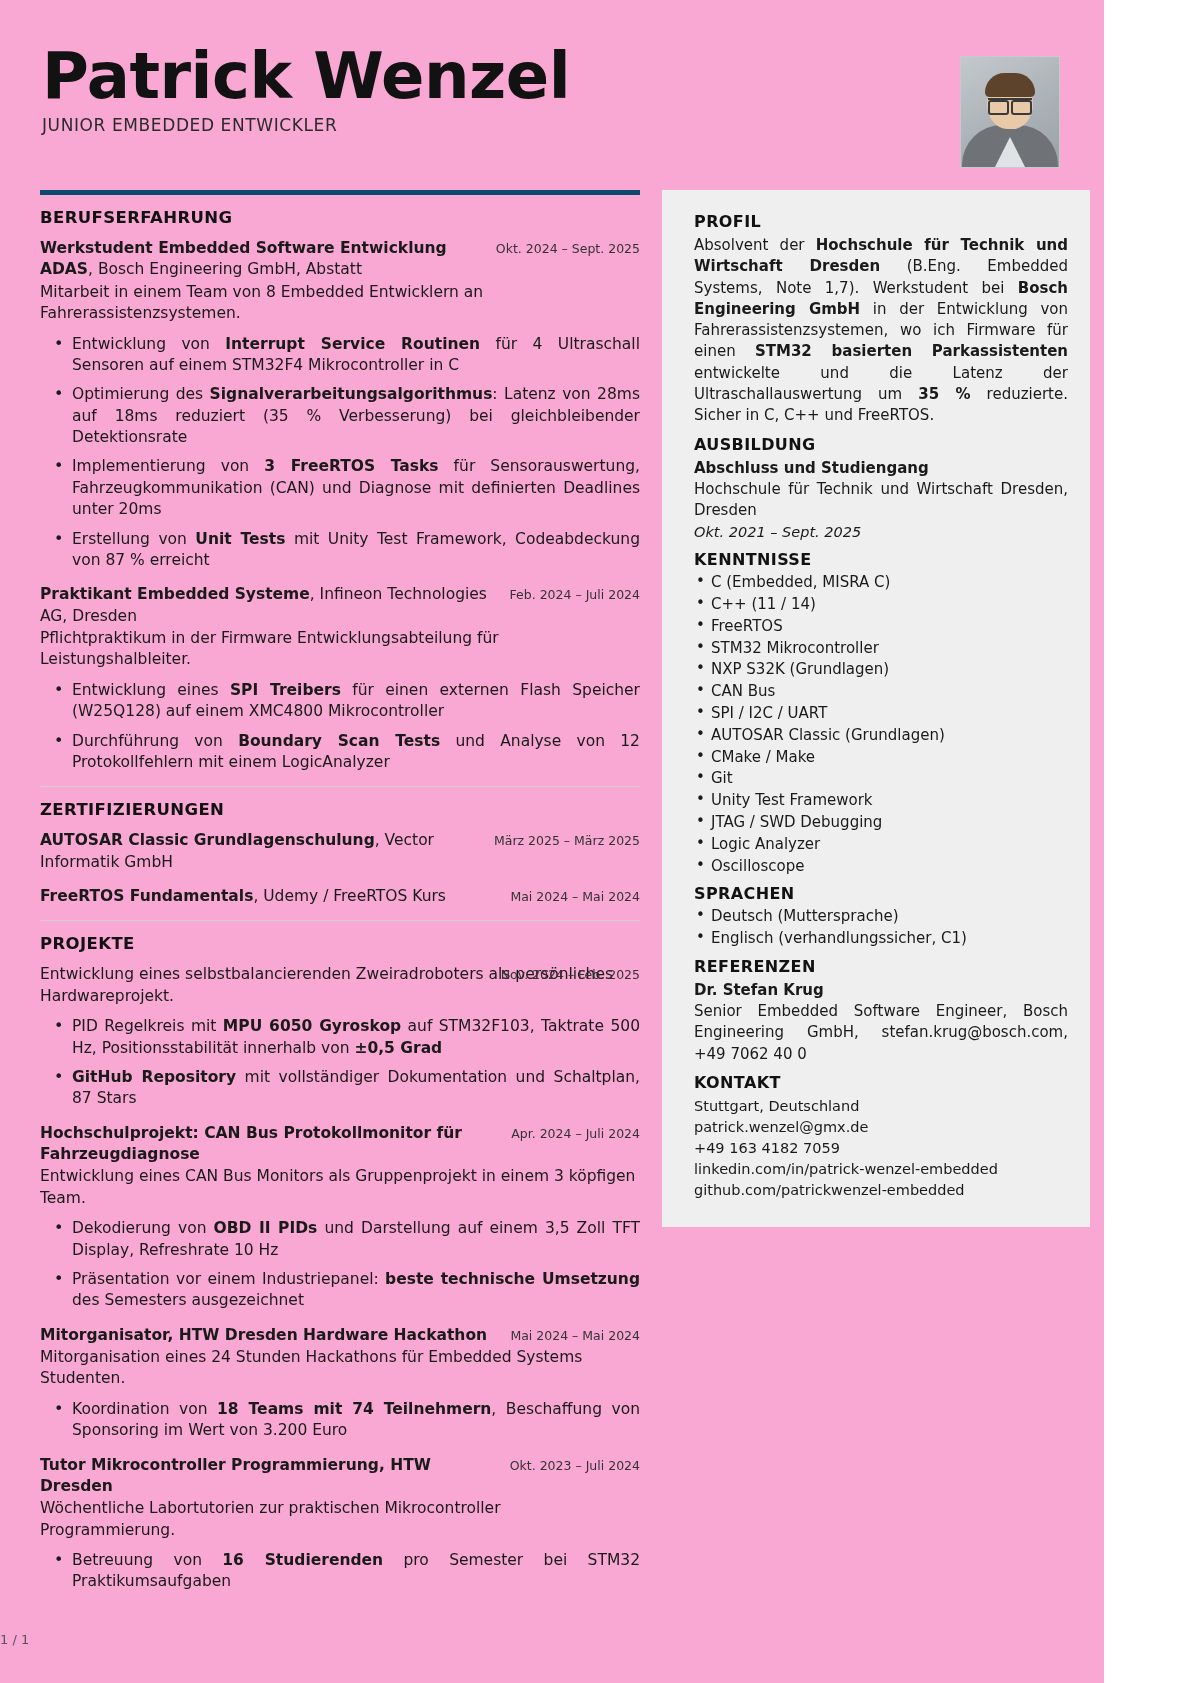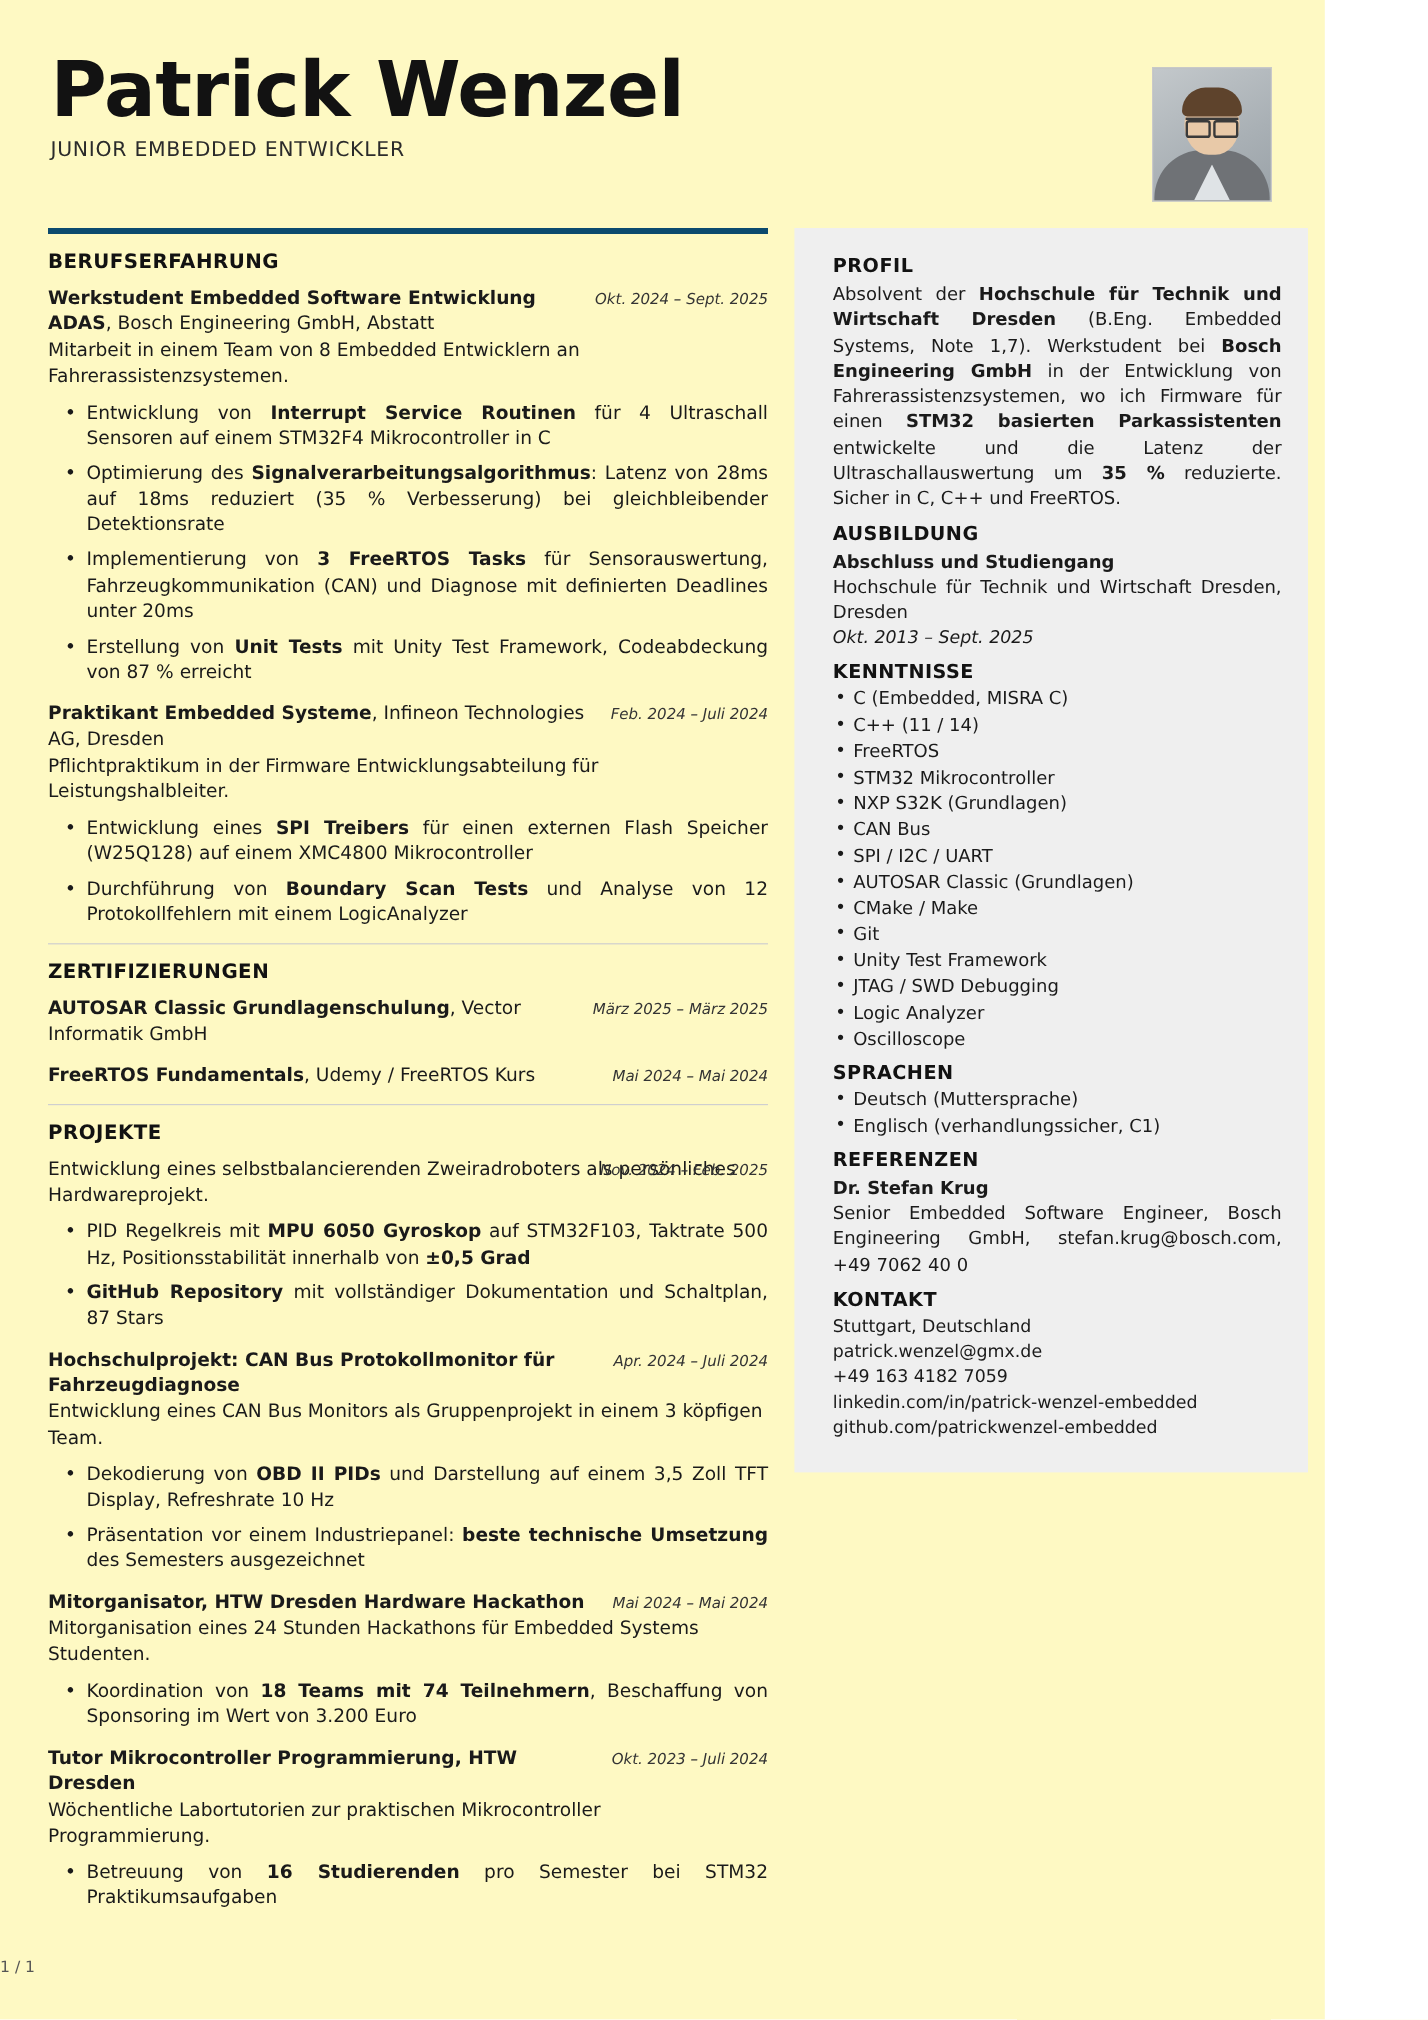--- a/index.html
+++ b/index.html
@@ -7,21 +7,21 @@
     width: 1190px;
     height: 1683px;
     background: #ffffff;
     font-family: "DejaVu Sans", sans-serif;
     color: #1a1a1a;
   }
   .page {
     position: relative;
     width: 1104px;
     height: 1683px;
-    background: #fef9c3;
+    background: #f9a8d4;
     padding: 44px 40px 0 40px;
   }
 
   
   .header {
     display: flex;
     justify-content: space-between;
     align-items: flex-start;
     padding: 0 4px 0 2px;
   }
@@ -138,21 +138,20 @@
     color: #1a1a1a;
   }
   .entry-head .t { font-weight: 700; }
   .entry-date {
     position: absolute;
     right: 0;
     top: 2px;
     width: 148px;
     text-align: right;
     font-size: 12.5px;
-    font-style: italic;
     color: #343434;
     font-weight: 400;
     white-space: nowrap;
   }
   .entry-desc {
     font-size: 15.5px;
     line-height: 1.38;
     color: #1a1a1a;
     margin-top: 1px;
   }
@@ -341,21 +340,21 @@
 
       <div>
         <div class="r-head">PROFIL</div>
         <div class="r-text">Absolvent der <b>Hochschule für Technik und Wirtschaft Dresden</b> (B.Eng. Embedded Systems, Note 1,7). Werkstudent bei <b>Bosch Engineering GmbH</b> in der Entwicklung von Fahrerassistenzsystemen, wo ich Firmware für einen <b>STM32 basierten Parkassistenten</b> entwickelte und die Latenz der Ultraschallauswertung um <b>35 %</b> reduzierte. Sicher in C, C++ und FreeRTOS.</div>
       </div>
 
       <div>
         <div class="r-head spaced">AUSBILDUNG</div>
         <div class="r-sub">Abschluss und Studiengang</div>
         <div class="r-text">Hochschule für Technik und Wirtschaft Dresden, Dresden</div>
-        <div class="r-italic">Okt. 2013 – Sept. 2025</div>
+        <div class="r-italic">Okt. 2021 – Sept. 2025</div>
       </div>
 
       <div>
         <div class="r-head spaced">KENNTNISSE</div>
         <ul class="r-list">
             <li>C (Embedded, MISRA C)</li>
             <li>C++ (11 / 14)</li>
             <li>FreeRTOS</li>
             <li>STM32 Mikrocontroller</li>
             <li>NXP S32K (Grundlagen)</li>

